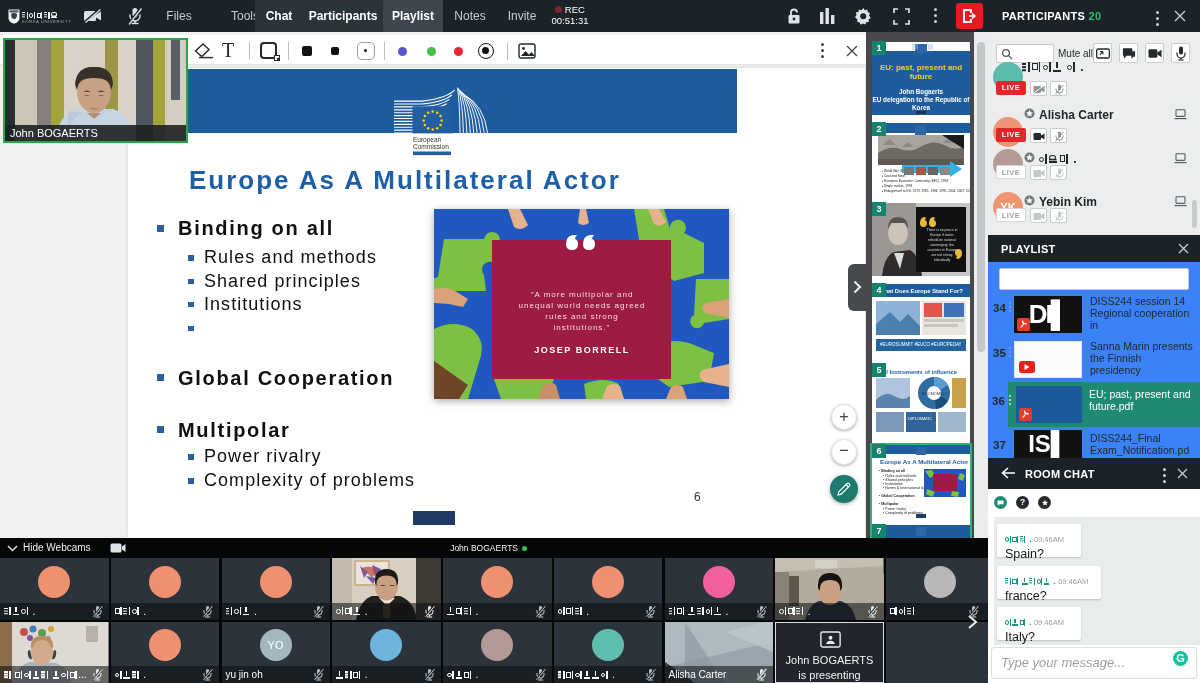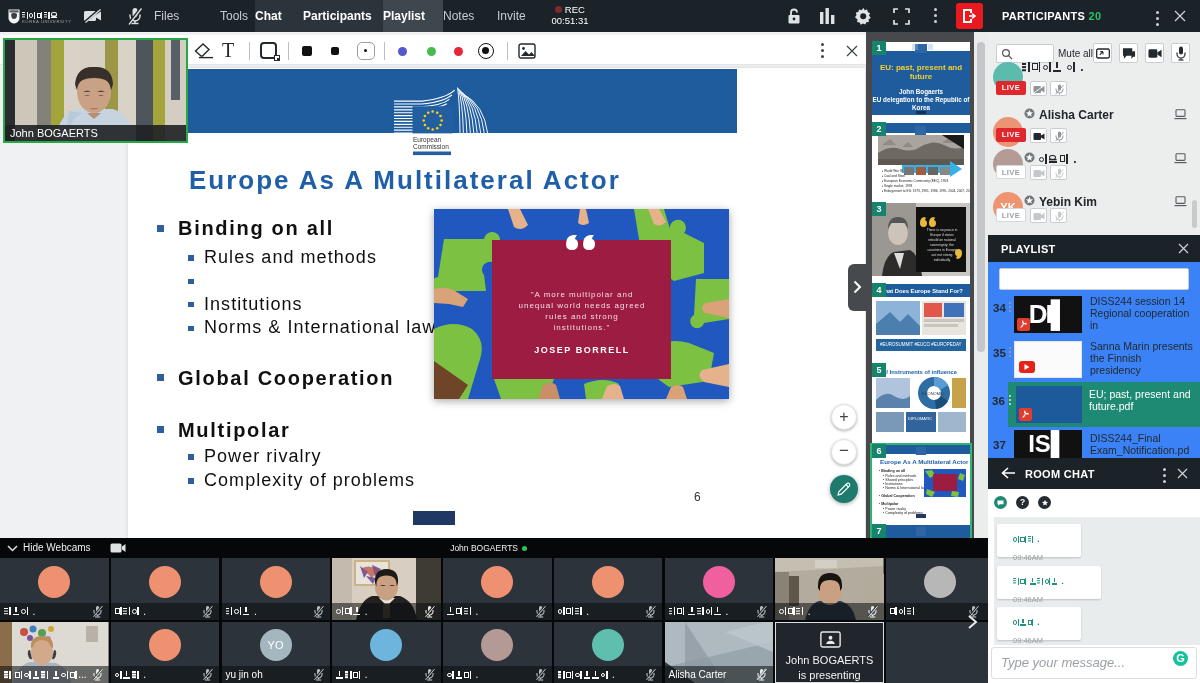--- a/index.html
+++ b/index.html
@@ -16,21 +16,21 @@
 .kc:after{left:0;top:.66em;width:.66em;height:.14em;background:currentColor}
 .kd:before{left:0;top:.1em;width:.3em;height:.42em;border:.1em solid currentColor}
 .kd:after{right:0;top:0;width:.14em;height:.84em;background:currentColor}
 .ke:before{left:0;top:.06em;width:.4em;height:.3em;border:.09em solid currentColor;border-radius:50%}
 .ke:after{left:0;top:.58em;width:.66em;height:.14em;background:currentColor;box-shadow:-0.02em -.2em 0 -.02em currentColor}
 
 .vdots{display:inline-block;width:3px}
 .vdots b{display:block;width:3px;height:3px;border-radius:50%;background:#cdd2d6;margin:0 0 3px}
 
 #topbar{left:0;top:0;width:1200px;height:32px;background:#1b2228}
-.tab{position:absolute;top:0;height:32px;line-height:32px;color:#c6cdd2;font-size:12px;}
+.tab{position:absolute;top:0;height:32px;line-height:32px;color:#c6cdd2;font-size:12px;text-align:center}
 .tabhl{background:#2b333b;color:#fff;font-weight:bold}
 
 #wbtool{left:0;top:35px;width:866px;height:30px;background:#fff;border-bottom:1px solid #e3e5e7}
 .sep{position:absolute;top:7px;width:1px;height:18px;background:#b9bfc4}
 
 #canvas{left:128px;top:68px;width:737px;height:470px;background:#fff;box-shadow:0 0 4px rgba(0,0,0,.12)}
 .b1{position:absolute;width:7px;height:7px;background:#2d5f9e}
 .b2{position:absolute;width:5.5px;height:5.5px;background:#2d5f9e}
 .t1{position:absolute;font-weight:bold;font-size:20px;letter-spacing:1.7px;color:#101010}
 .t2{position:absolute;font-size:18px;letter-spacing:1.05px;color:#101010}
@@ -46,21 +46,21 @@
 .live-on{background:#e0272b;color:#fff}
 .live-off{background:#fff;color:#9aa0a3;border:1px solid #d4d8da}
 .pname{position:absolute;font-weight:bold;font-size:12px;color:#20262a}
 .avatar{position:absolute;border-radius:50%;color:#fff;text-align:center}
 
 #bstrip{left:0;top:538px;width:988px;height:145px;background:#060708}
 .tile{position:absolute;width:108.5px;background:#2c333b;overflow:hidden}
 .nbar{position:absolute;left:0;bottom:0;width:100%;height:17px;background:rgba(10,12,14,.55)}
 .nm{position:absolute;left:4px;bottom:3px;font-size:10px;color:#fff;white-space:nowrap}
 .micoff{position:absolute;right:6px;bottom:2px}
-.bub{position:absolute;background:#fff;border-radius:2px;box-shadow:0 1px 2px rgba(0,0,0,.18);padding:4px 16px 5px}
+.bub{position:absolute;background:#fff;border-radius:2px;box-shadow:0 1px 2px rgba(0,0,0,.18);padding:4px 8px 5px}
 .bname{font-size:8.5px;font-weight:bold;color:#20937e}
 .btime{font-size:7.5px;color:#9aa29f;font-weight:normal}
 .bmsg{font-size:12.5px;color:#16191b;margin-top:1px}
 </style></head>
 <body>
 <div id="stage">
 
 <div class="ab" id="wbtool">
 
   <svg class="ab" style="left:194px;top:8px" width="20" height="16" viewBox="0 0 20 16">
@@ -151,24 +151,24 @@
     <rect x="27" y="71.5" width="38" height="3.6" fill="#235fa0"></rect>
   </svg>
 
   <div class="ab" style="left:61px;top:97px;font-size:26px;font-weight:bold;color:#1f5fa8;letter-spacing:2px">Europe As A Multilateral Actor</div>
 
   <div class="b1" style="left:29px;top:157px"></div>
       <div class="t1" style="left:50px;top:149px">Binding on all</div>
   <div class="b2" style="left:60px;top:187px"></div>
       <div class="t2" style="left:76px;top:179px">Rules and methods</div>
   <div class="b2" style="left:60px;top:210.5px"></div>
+      <div class="t2" style="left:76px;top:202.5px">Shared principles</div>
   <div class="b2" style="left:60px;top:233.5px"></div>
       <div class="t2" style="left:76px;top:226px">Institutions</div>
   <div class="b2" style="left:60px;top:257.5px"></div>
-      <div class="t2" style="left:76px;top:248.5px">Norms &amp; International law</div>
   <div class="b1" style="left:29px;top:306px"></div>
       <div class="t1" style="left:50px;top:298.5px">Global Cooperation</div>
   <div class="b1" style="left:29px;top:358px"></div>
       <div class="t1" style="left:50px;top:350.5px">Multipolar</div>
   <div class="b2" style="left:60px;top:386px"></div>
       <div class="t2" style="left:76px;top:378px">Power rivalry</div>
   <div class="b2" style="left:60px;top:410px"></div>
       <div class="t2" style="left:76px;top:401.5px">Complexity of problems</div>
 
   <div class="ab" style="left:306px;top:141px;width:295px;height:190px;box-shadow:0 2px 8px rgba(0,0,0,.35)">

